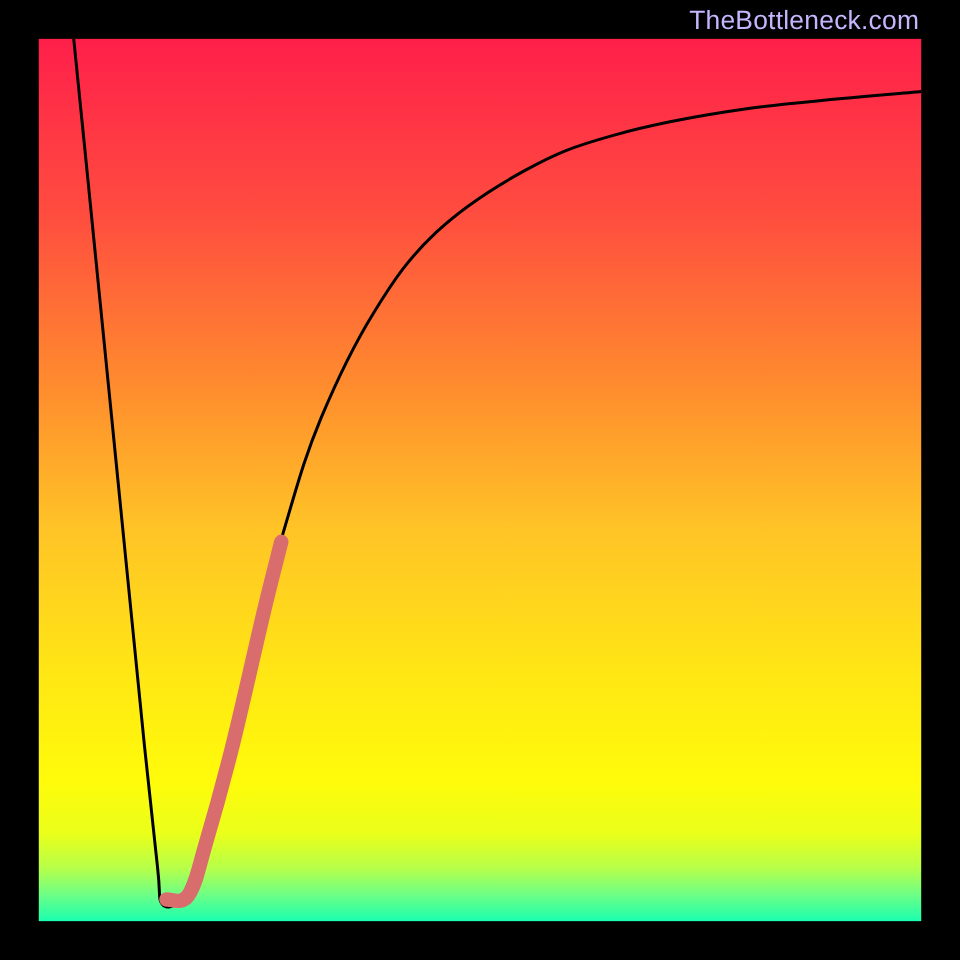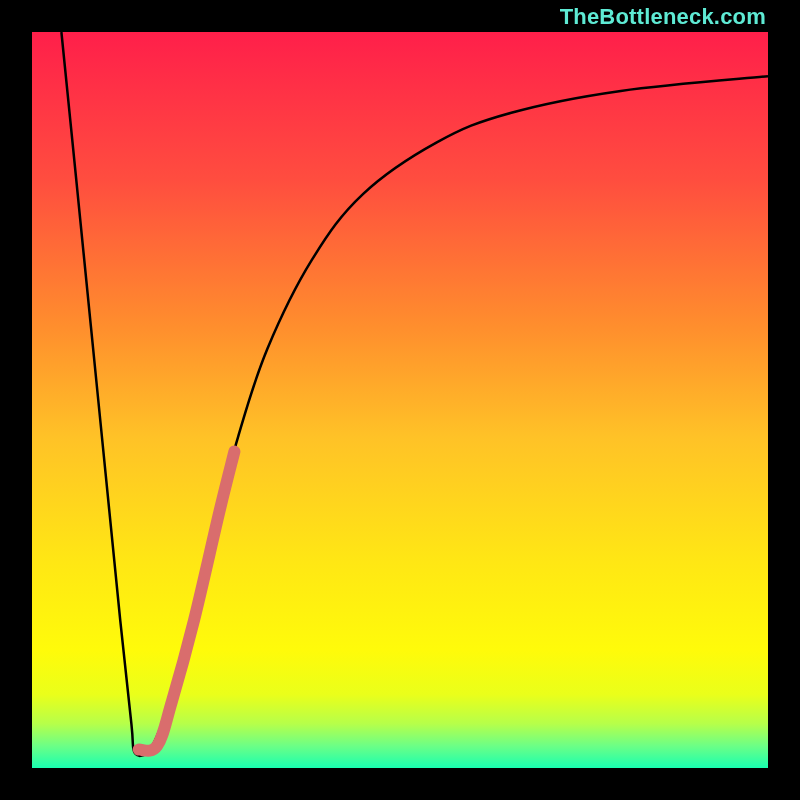--- a/index.html
+++ b/index.html
@@ -33,22 +33,22 @@
   .curve {
     position: absolute;
     inset: 0;
   }
   .watermark {
     position: absolute;
     top: 4px;
     right: 34px;
     font-family: Arial, Helvetica, sans-serif;
     font-size: 22px;
-    font-weight: 700;
-    color: #5eead4;
+    font-weight: 400;
+    color: #c4b5fd;
     letter-spacing: 0.2px;
     text-align: center;
   }
 </style>
 </head>
 <body>
 
 <div class="frame">
 
   <div class="plot-area">

